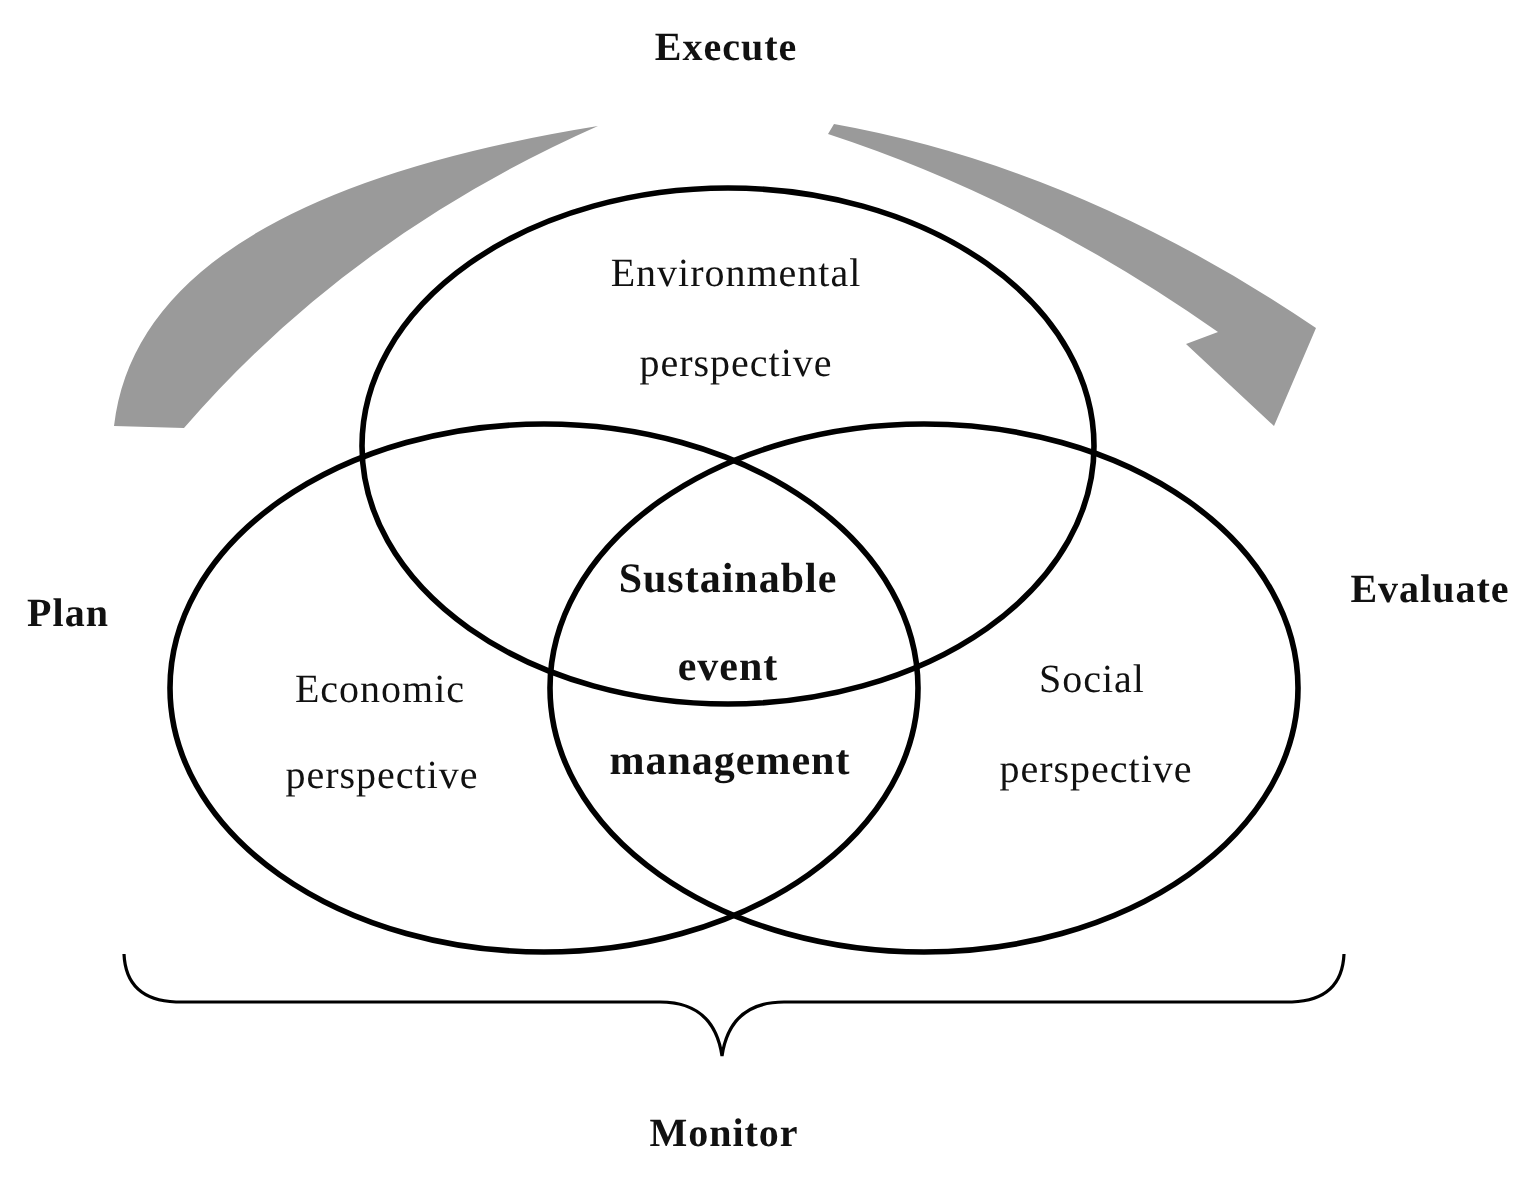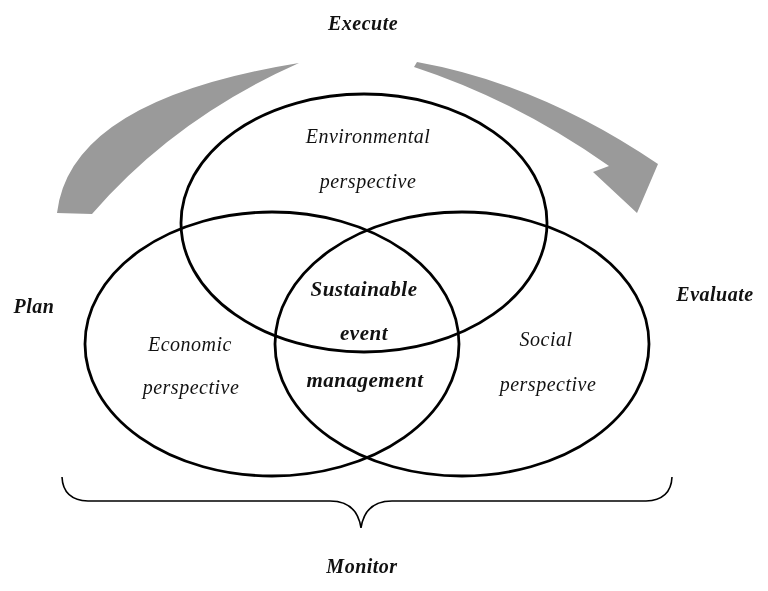--- a/index.html
+++ b/index.html
@@ -6,21 +6,20 @@
     margin: 0;
     padding: 0;
     background: #ffffff;
   }
   .canvas {
     position: relative;
     width: 768px;
     height: 591px;
     background: #ffffff;
     overflow: hidden;
-    font-style: italic;
   }
   svg { display: block; }
   .txt {
     font-family: "Liberation Serif", "DejaVu Serif", serif;
     fill: #111111;
   }
   .cycle-label {
     font-size: 20px;
     font-weight: bold;
     letter-spacing: 0.5px;

